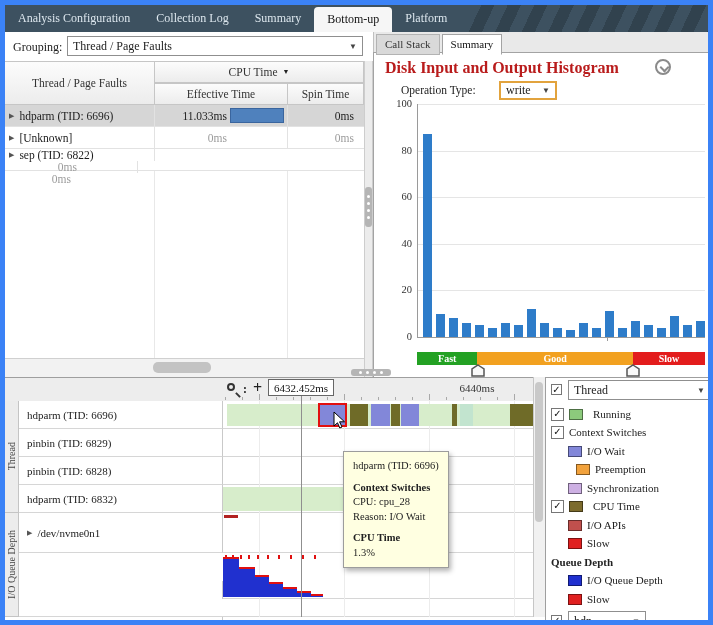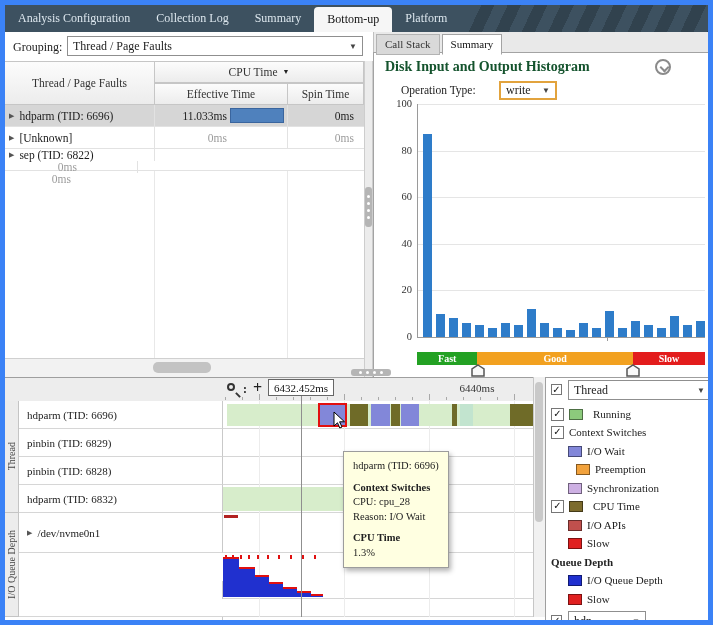--- a/index.html
+++ b/index.html
@@ -45,21 +45,21 @@
   .hthumb{left:148px;top:357px;width:58px;height:11px;background:#c3c3c3;border-radius:5px;}
   .vscroll{left:528px;top:372px;width:12px;height:240px;background:#f1f1f1;border-left:1px solid #c6c6c6;}
   .vthumb{left:530px;top:377px;width:8px;height:140px;background:#c9c9c9;border-radius:4px;}
 
   
   .rp-tabsrow{left:368px;top:27px;width:345px;height:21px;background:#e9e9e9;border-left:1px solid #c0c0c0;}
   .rp-tabs{left:371px;top:29px;display:flex;gap:2px;position:absolute;z-index:2;}
   .rptab{height:19px;line-height:19px;padding:0 8px;font-size:11px;background:#d9d9d9;border:1px solid #b3b3b3;color:#333;}
   .rptab.active{background:#fff;border:1px solid #a3a3a3;border-bottom:1px solid #fff;color:#111;}
   .rp-body{left:368px;top:47px;width:345px;height:325px;background:#fff;border-top:1px solid #a3a3a3;border-left:1px solid #a3a3a3;}
-  .paneltitle{left:380px;top:54px;font-size:14px;font-weight:bold;color:#14532d;}
+  .paneltitle{left:380px;top:54px;font-size:16px;font-weight:bold;color:#b91c1c;}
   .circlebtn{left:650px;top:54px;width:16px;height:16px;border:2px solid #8a8a8a;border-radius:50%;}
   .chev{position:absolute;left:4px;top:3px;width:5px;height:5px;border-right:2px solid #8a8a8a;border-bottom:2px solid #8a8a8a;transform:rotate(45deg);}
   .oplabel{left:396px;top:79px;font-size:11.5px;color:#222;}
   .opcombo{left:494px;top:76px;width:58px;height:19px;border:2px solid #e2a33d;}
 
   
   .ylab{width:26px;text-align:right;font-size:10.5px;color:#333;}
   .gl{left:413px;width:287px;height:1px;background:#e5e5e5;}
   .axis{background:#9a9a9a;}
   #histogram-bars{left:413px;top:99px;width:287px;height:233px;display:flex;align-items:flex-end;gap:4px;padding-left:5px;}

